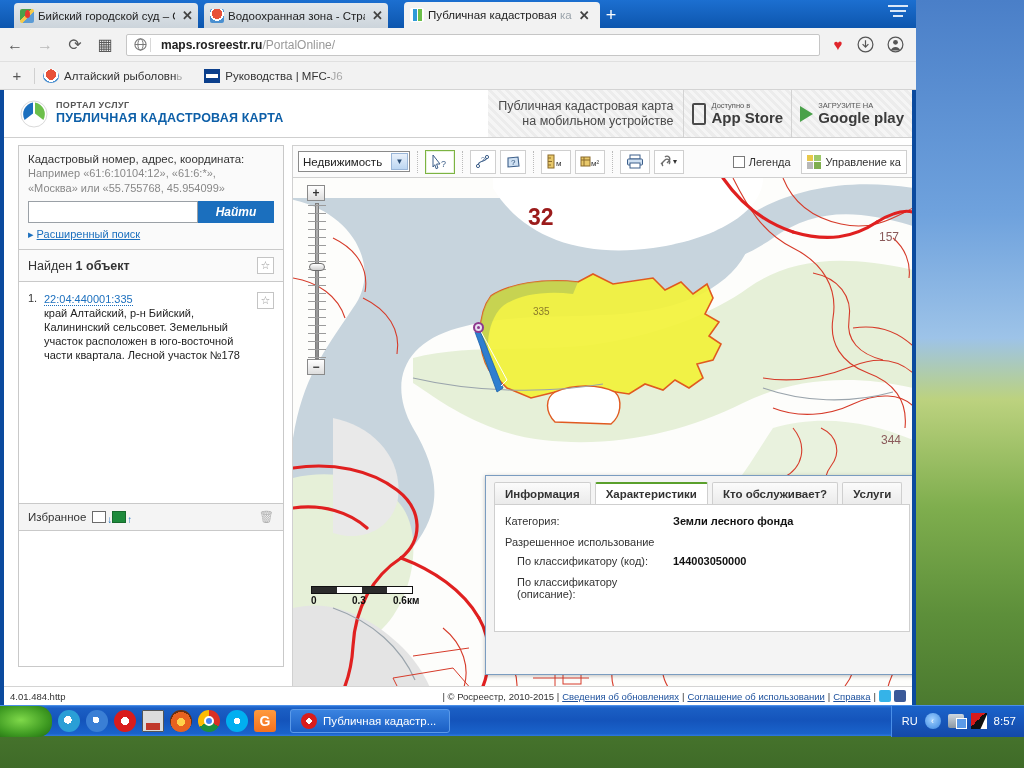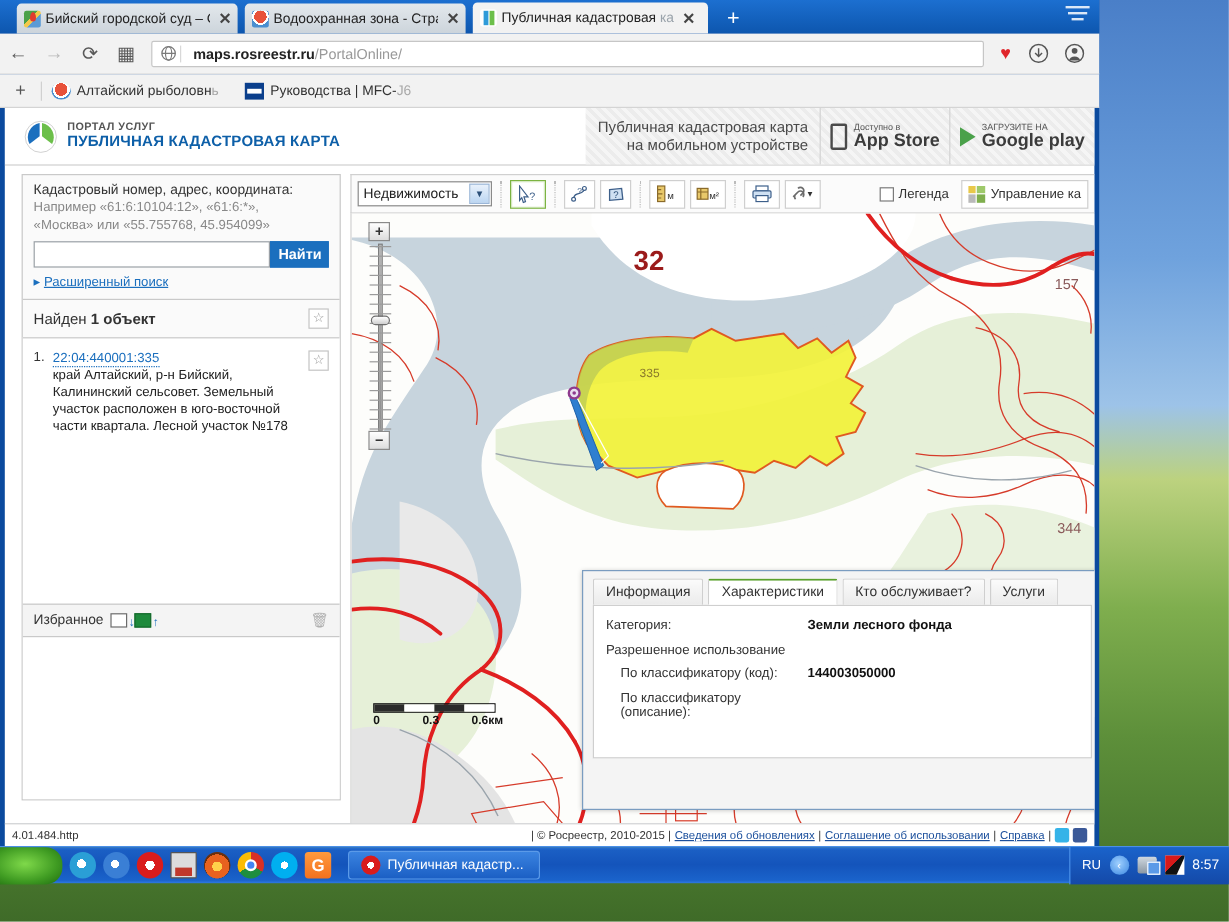--- a/index.html
+++ b/index.html
@@ -170,23 +170,23 @@
   .lp-box { background: #fafafa; border: 1px solid #c9c9c9; }
   #searchbox { padding: 7px 9px 9px 9px; }
   .lbl-main { font-size: 11.5px; color: #333; }
   .lbl-hint { font-size: 11px; color: #888; line-height: 14px; margin-top: 1px; }
   #searchrow { display: flex; margin-top: 6px; }
   #searchinput {
     flex: 1; height: 22px; border: 1px solid #9aa0a6; background: #fff;
     font-size: 12px; padding: 0 4px; outline: none;
   }
   #searchbtn {
-    width: 49px; height: 22px; background: #1b6fbe;
+    width: 76px; height: 22px; background: #1b6fbe;
     color: #fff; font-size: 12px; font-weight: bold;
-    border: 1px solid #1b6fbe; cursor: pointer;
+    border: 1px solid #1b6fbe; cursor: pointer; font-style: italic;
   }
   #advlink { font-size: 11px; color: #1b6fbe; margin-top: 5px; }
   #advlink span.lnk { text-decoration: underline; }
   #foundbar {
     margin-top: -1px; padding: 7px 9px; display: flex; align-items: center;
     justify-content: space-between; border-top: 1px solid #c9c9c9;
   }
   #foundbar .t { font-size: 12.5px; color: #333; }
   .starbtn {
     width: 17px; height: 17px; border: 1px solid #c4c4c4; background: #fff;
@@ -304,21 +304,21 @@
   }
   #popup-title { font-size: 12px; font-weight: bold; color: #1a1a1a; }
   #popup-close {
     width: 16px; height: 16px; border-radius: 50%;
     border: 1px solid #b9c9d8; background: #fff;
     color: #1b6fbe; font-size: 10px; font-weight: bold;
     display: flex; align-items: center; justify-content: center;
   }
   #popup-tabs { display: flex; gap: 4px; padding: 6px 8px 0 8px; }
   .ptab {
-    height: 22px; padding: 0 10px; font-size: 11.5px; font-weight: normal; color: #333;
+    height: 22px; padding: 0 10px; font-size: 11.5px; font-weight: bold; color: #333;
     background: linear-gradient(#fbfbfb,#ebebeb); border: 1px solid #cfcfcf;
     border-bottom: 0; border-radius: 2px 2px 0 0;
     display: flex; align-items: center;
   }
   .ptab.active { background: #fff; border-top: 2px solid #5aa02c; }
   #popup-body {
     margin: 0 8px 8px 8px; background: #fff; border: 1px solid #cfcfcf;
     height: 128px; padding: 10px 10px 0 10px; font-size: 11px; color: #222;
   }
   .prow { display: flex; margin-bottom: 9px; }
@@ -400,21 +400,21 @@
     <div class="tab inactive" style="left:14px;width:184px;">
       <span class="favicon fav-gmaps"></span>
       <span class="tablabel">Бийский городской суд – G</span>
       <span class="closeb">✕</span>
     </div>
     <div class="tab inactive" style="left:204px;width:184px;">
       <span class="favicon fav-fish"></span>
       <span class="tablabel">Водоохранная зона - Стран</span>
       <span class="closeb">✕</span>
     </div>
-    <div class="tab active" style="left:394px;width:196px;">
+    <div class="tab active" style="left:404px;width:196px;">
       <span class="favicon fav-kadastr"></span>
       <span class="tablabel"><span>Публичная кадастровая </span><span class="dim">ка</span></span>
       <span class="closeb">✕</span>
     </div>
     <div id="newtab" style="left:596px;">+</div>
     <div id="menu-hamburger">
         <i></i>
         <i></i>
         <i></i>
       </div>

